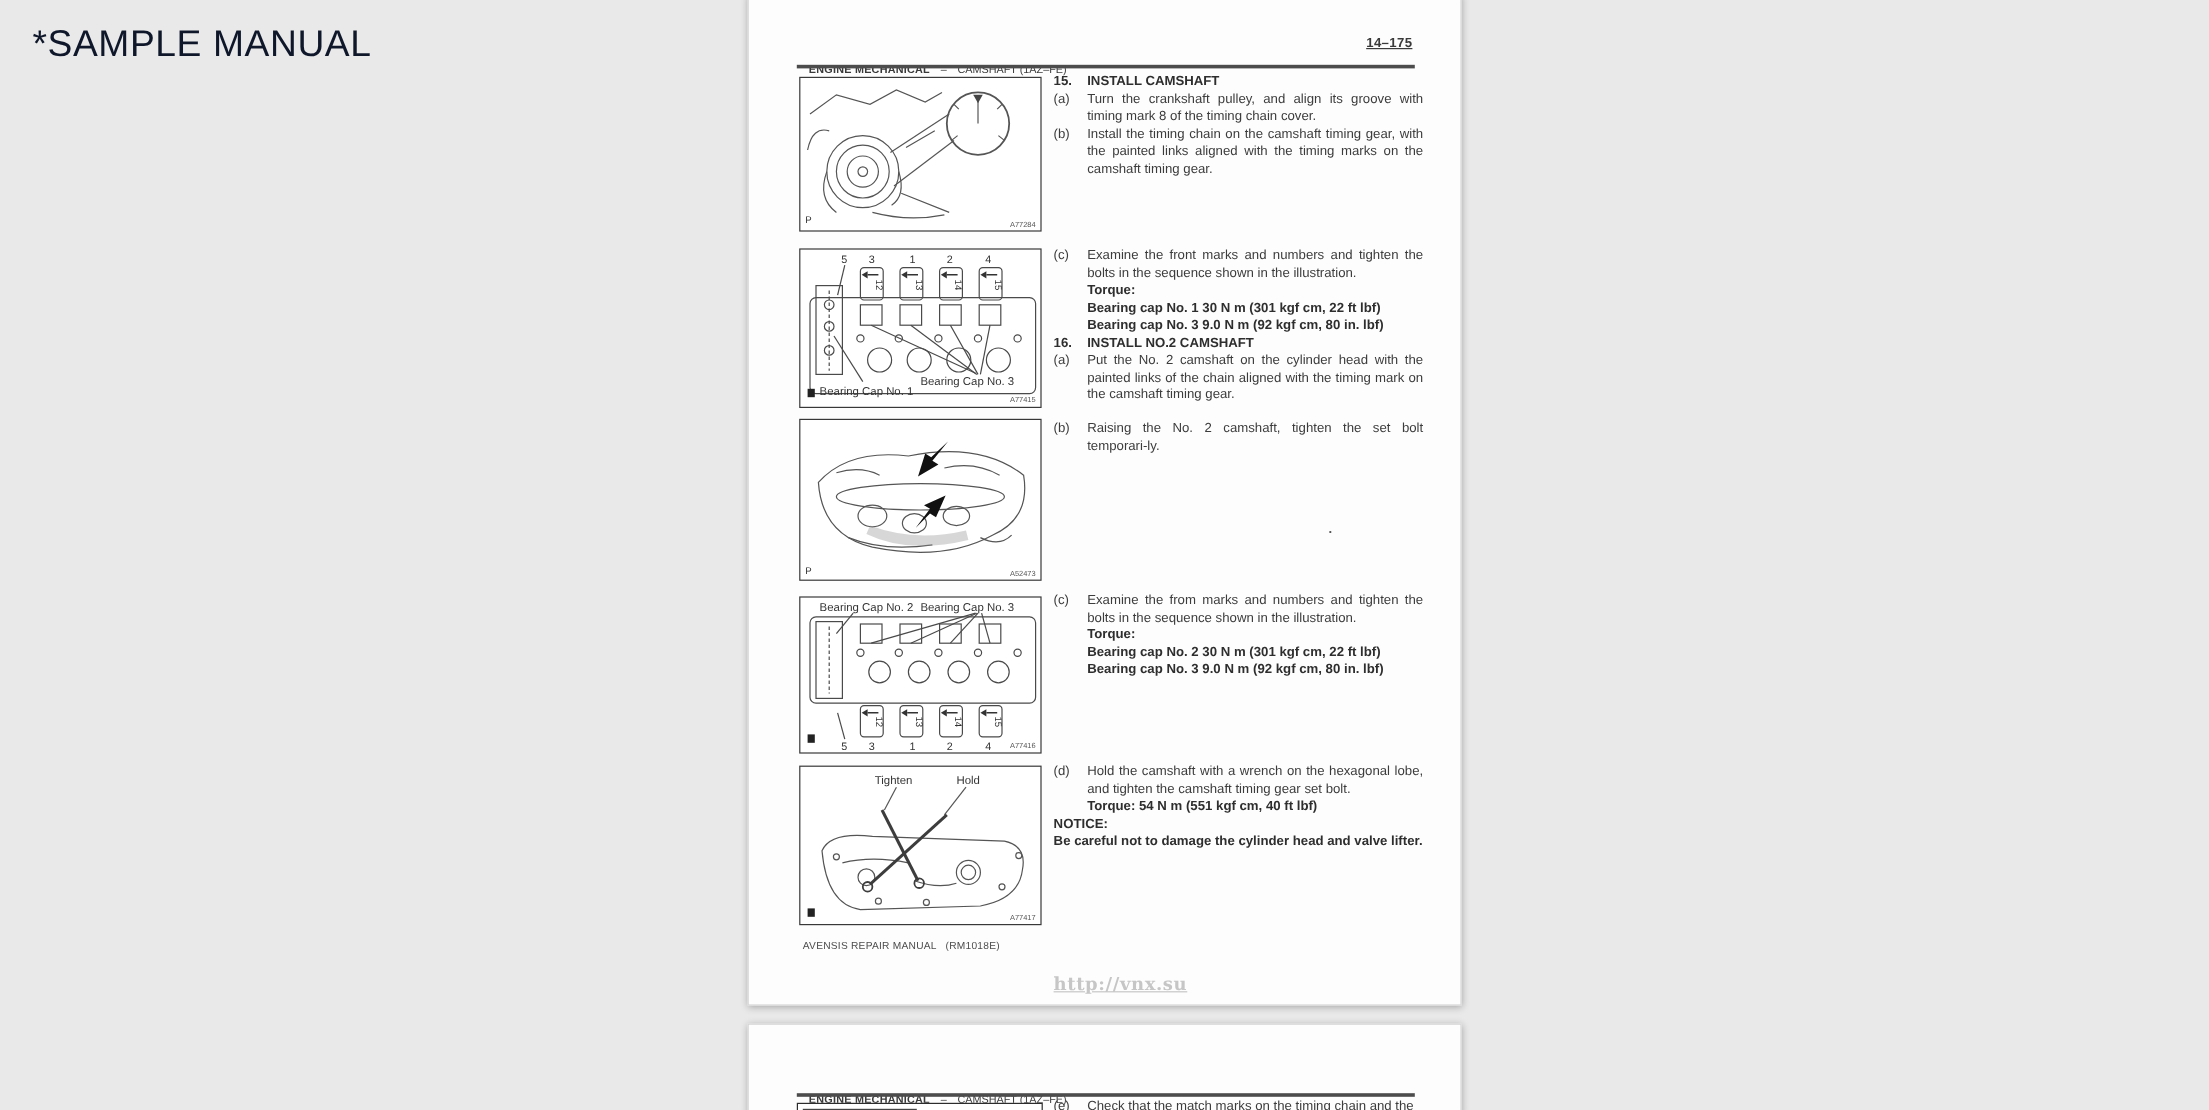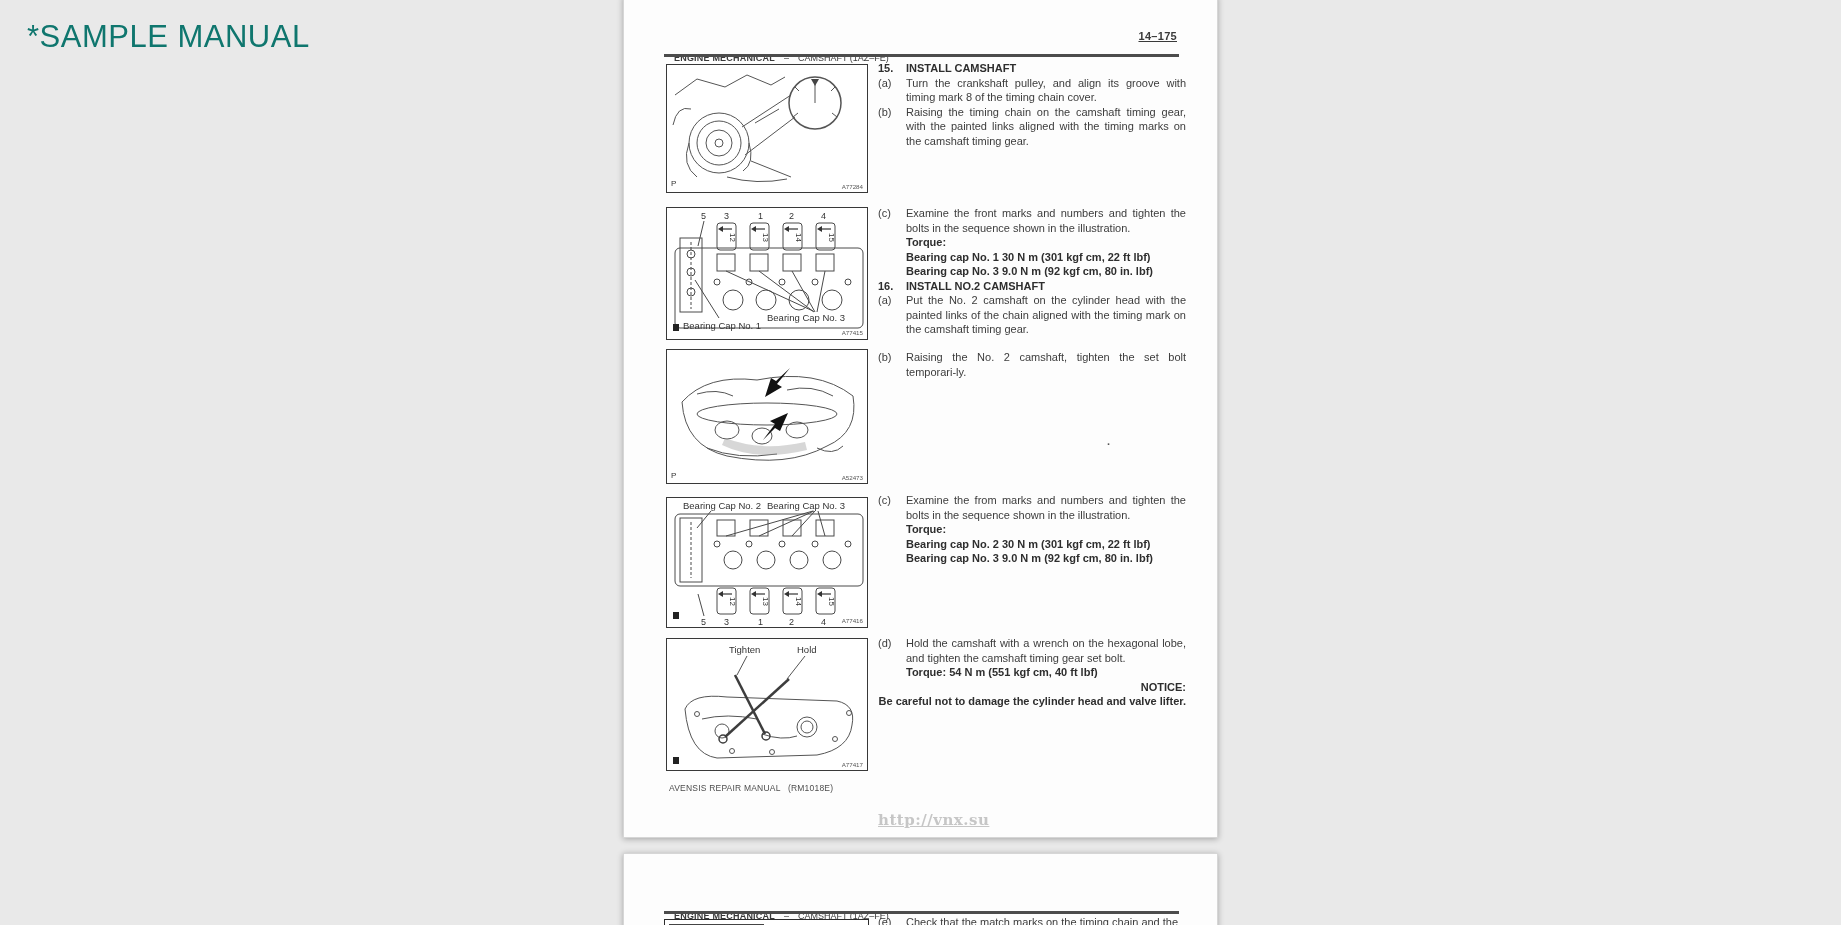--- a/index.html
+++ b/index.html
@@ -3,21 +3,21 @@
 <meta charset="utf-8">
 <style>
   html,body{margin:0;padding:0;}
   body{
     width:1841px;height:925px;position:relative;overflow:hidden;
     background:#e9e9e9;
     font-family:"Liberation Sans","DejaVu Sans",sans-serif;
     -webkit-font-smoothing:antialiased;
   }
   .sample-label{
-    position:absolute;left:27px;top:19px;font-size:31px;color:#0f766e;
+    position:absolute;left:27px;top:19px;font-size:31px;color:#0f172a;
     letter-spacing:.5px;font-weight:400;
   }
   .page{
     position:absolute;left:623px;width:595px;background:#fdfdfd;
     box-shadow:0 1px 6px rgba(0,0,0,.3);border:1px solid #d6d6d6;box-sizing:border-box;
   }
   #page1{top:-4px;height:842px;}
   #page2{top:853px;height:100px;}
   
   .pgnum{position:absolute;font-size:11px;font-weight:bold;color:#3a3a3a;letter-spacing:.3px;text-decoration:underline;}
@@ -51,21 +51,21 @@
   #fig4{top:500px;height:129px;text-align:right;}
   #fig5{top:641px;height:131px;}
   .fig svg{display:block;width:100%;height:100%;}
   
   .text-block{position:absolute;left:254px;width:308px;font-size:11px;line-height:14.5px;color:#3c3c3c;}
   #block0{top:64px;} #block1{top:209px;} #block2{top:353px;} #block3{top:496px;} #block4{top:639px;}
   .t-row{display:flex;}
   .t-label{flex:0 0 28px;width:28px;}
   .t-text{flex:1;text-align:justify;}
   .t-row.bold{font-weight:bold;color:#2e2e2e;}
-  .t-row.flush .t-text{text-align:right;}
+  .t-row.flush .t-text{text-align:left;}
   .floating-dot{position:absolute;left:483px;top:438px;font-size:11px;font-weight:bold;color:#555;}
   
   .p2-figbox{position:absolute;left:40px;top:65px;width:203px;height:60px;border:1.6px solid #2c2c2c;background:#fff;}
   .p2-figbox .inner{position:absolute;left:4px;top:4px;width:93px;height:40px;border:1px solid #444;}
   .p2-step{position:absolute;left:254px;top:61px;width:308px;display:flex;font-size:11px;line-height:14.5px;color:#3c3c3c;}
   .p2-step .t-label{flex:0 0 28px;}
   svg text{font-family:"Liberation Sans","DejaVu Sans",sans-serif;fill:#333;}
   .figid{font-size:6.2px;fill:#555;}
   .figcorner{font-size:8px;fill:#333;}
   .figcap{font-size:9.5px;}
@@ -281,21 +281,21 @@
       <div class="t-row bold">
         <span class="t-label">15.</span>
         <span class="t-text">INSTALL CAMSHAFT</span>
       </div>
       <div class="t-row">
         <span class="t-label">(a)</span>
         <span class="t-text">Turn the crankshaft pulley, and align its groove with timing mark 8 of the timing chain cover.</span>
       </div>
       <div class="t-row">
         <span class="t-label">(b)</span>
-        <span class="t-text">Raising the timing chain on the camshaft timing gear, with the painted links aligned with the timing marks on the camshaft timing gear.</span>
+        <span class="t-text">Install the timing chain on the camshaft timing gear, with the painted links aligned with the timing marks on the camshaft timing gear.</span>
       </div>
     </div>
   <div class="text-block" id="block1">
       <div class="t-row">
         <span class="t-label">(c)</span>
         <span class="t-text">Examine the front marks and numbers and tighten the bolts in the sequence shown in the illustration.</span>
       </div>
       <div class="t-row bold">
         <span class="t-label"></span>
         <span class="t-text">Torque:</span>

